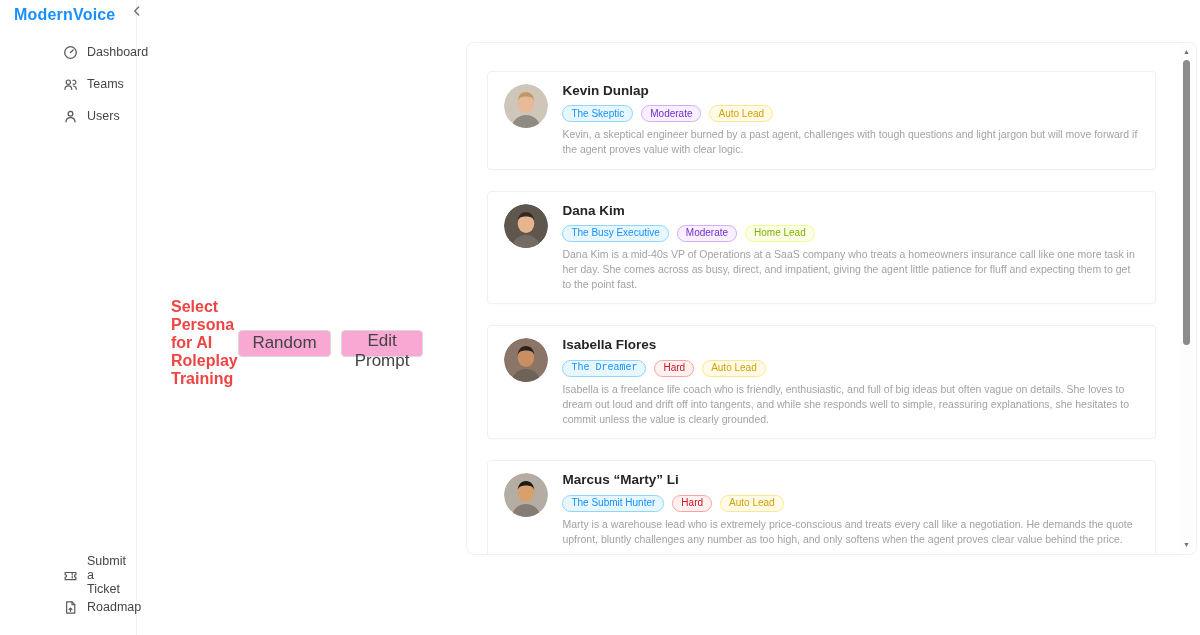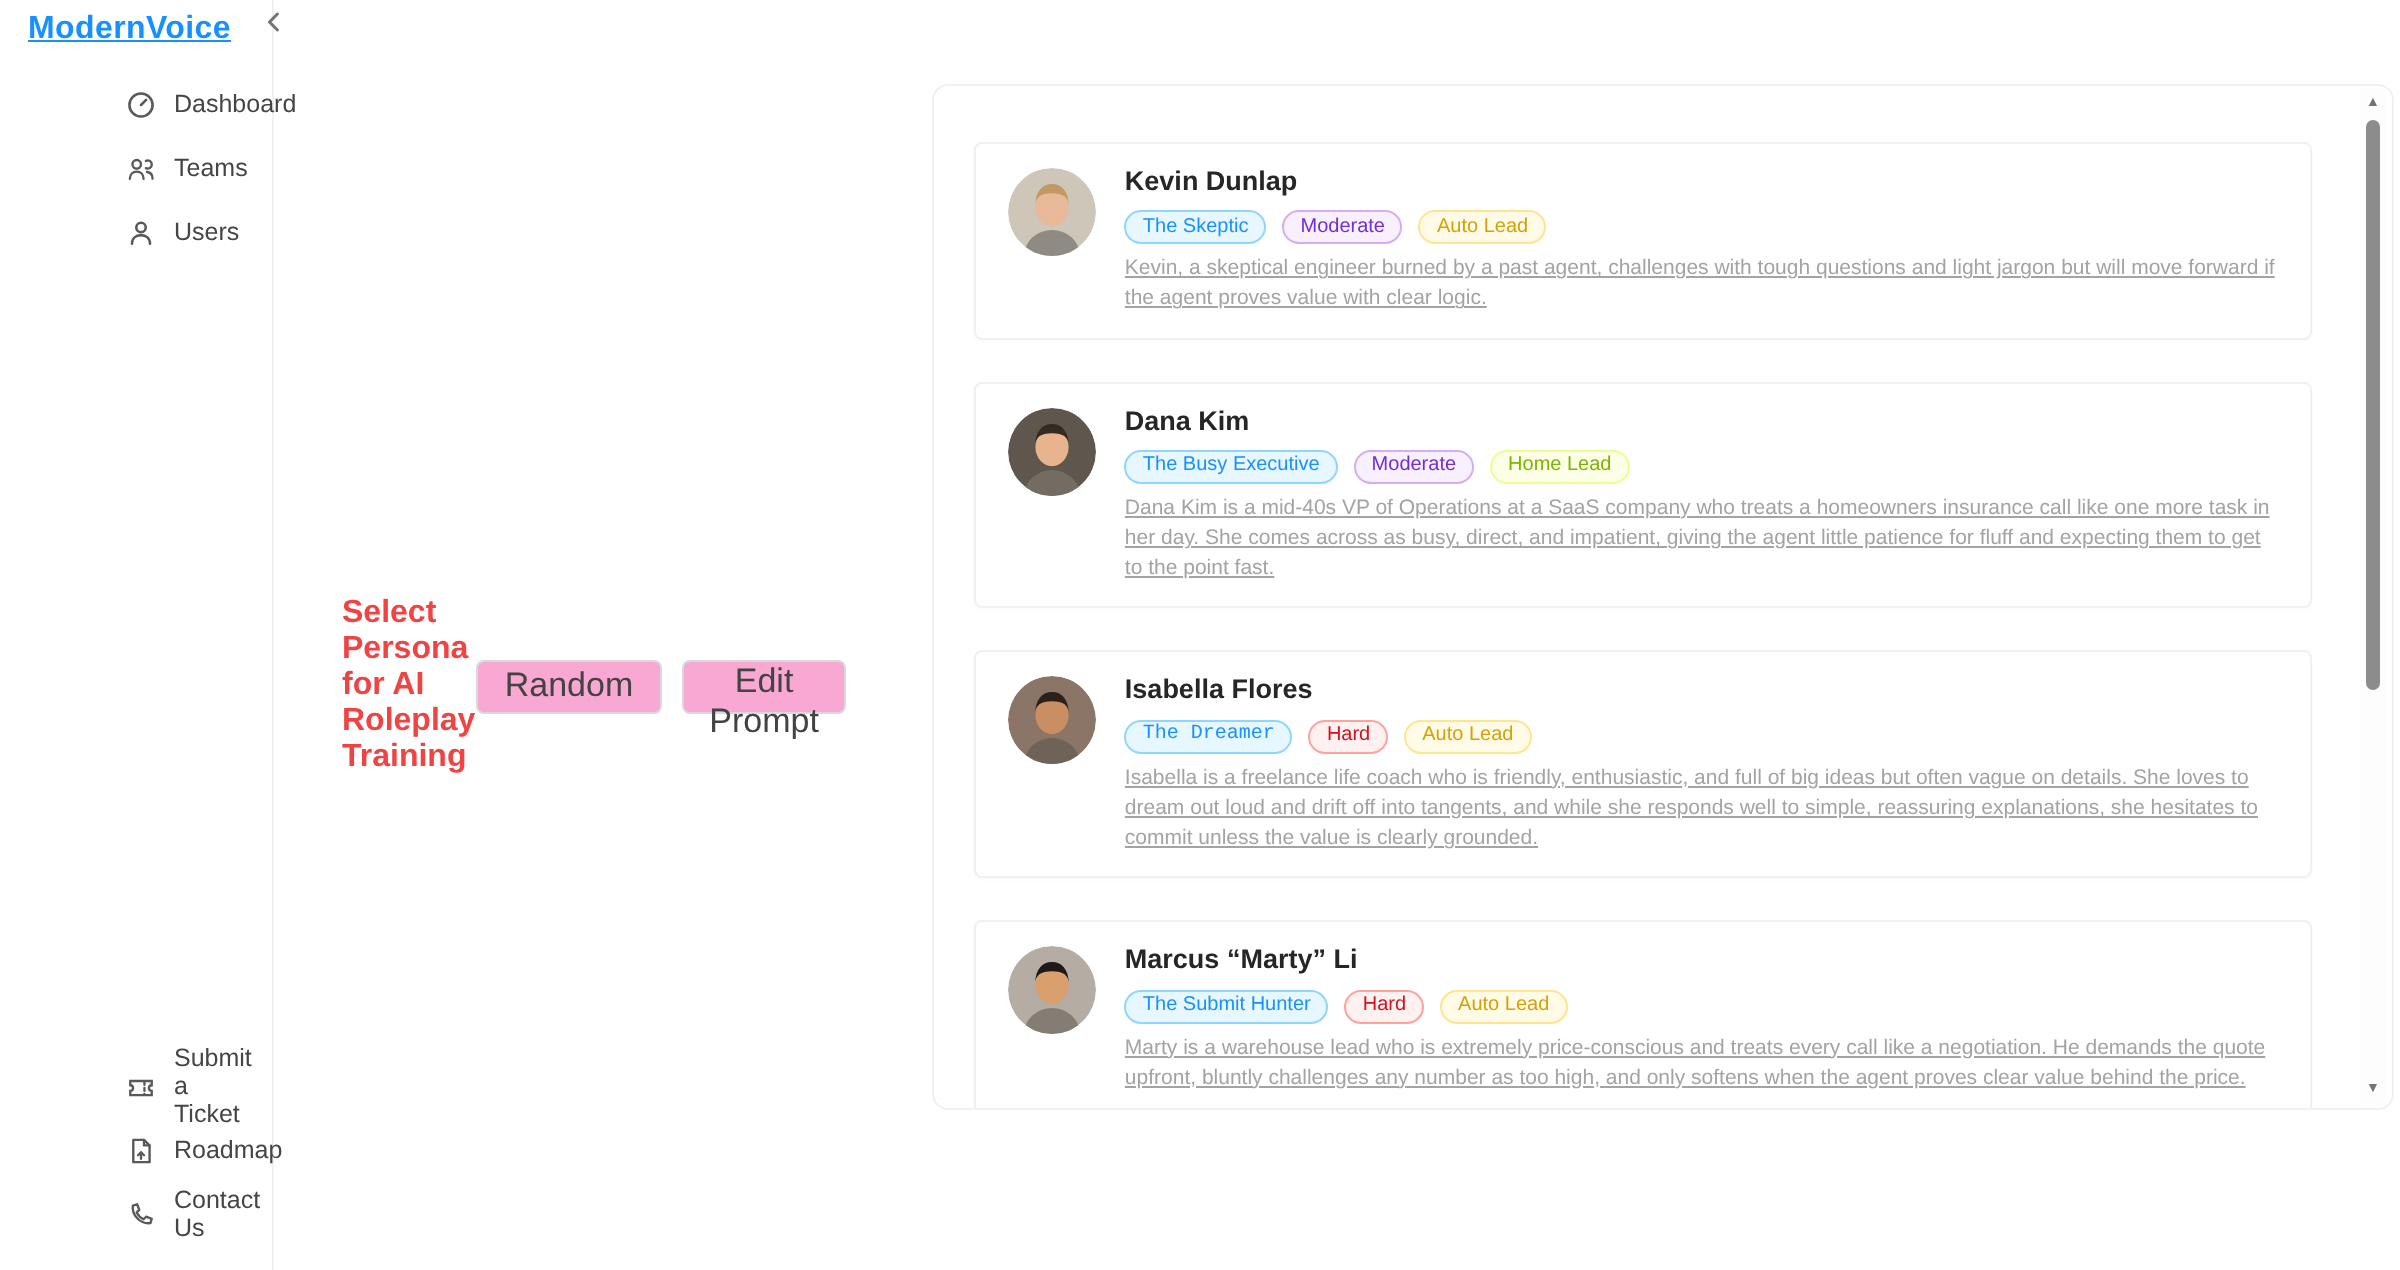--- a/index.html
+++ b/index.html
@@ -4,21 +4,21 @@
 <style>
   * { box-sizing: border-box; margin: 0; padding: 0; }
   html,body { width:1200px; height:635px; overflow:hidden; background:#fff;
     font-family:"Liberation Sans", sans-serif; }
   .app { position:relative; display:flex; width:1200px; height:635px; }
 
   
   .sidebar { width:137px; min-width:137px; height:100%; border-right:1px solid #f0f0f0;
     display:flex; flex-direction:column; background:#fff; }
   .logo { height:36px; line-height:30px; padding-left:14px; color:#1890ff;
-    font-size:16px; font-weight:700; letter-spacing:.2px;text-decoration:underline; }
+    font-size:16px; font-weight:700; letter-spacing:.2px; }
   .menu { display:flex; flex-direction:column; }
   .menu-item { display:flex; align-items:center; gap:9px; height:32px;
     padding:0 8px 0 15px; font-size:12.5px; color:#454545; cursor:pointer;margin-left:48px; }
   .menu-item .mi-icon { width:15px; height:15px; display:inline-flex; color:#595959; }
   .menu-item.selected { background:#e6f7ff; color:#1890ff; border-right:3px solid #1890ff; }
   .menu-item.selected .mi-icon { color:#1890ff; }
   .menu.footer { margin-top:auto; margin-bottom:12px; }
 
   
   .collapse-btn { position:absolute; left:128px; top:3px; width:18px; height:18px;
@@ -47,21 +47,21 @@
     border:1px solid #f0f0f0; border-radius:4px; padding:10px 16px 11px;
     box-shadow:0 1px 2px rgba(0,0,0,.02); cursor:pointer; }
   .avatar { width:44px; height:44px; border-radius:50%; overflow:hidden; flex-shrink:0;
     margin-top:2px; }
   .card-body { flex:1; min-width:0; }
   .persona-name { font-size:13.5px; font-weight:700; color:#262626; line-height:1.2;
     margin:1px 0 6px; }
   .tag-row { display:flex; gap:8px; margin-bottom:5px; }
   .tag { font-size:10px; line-height:1; padding:2.5px 8px; border-radius:999px;
     border:1px solid; white-space:nowrap; }
-  .persona-desc { font-size:10.5px; color:#a3a3a3; line-height:1.45;text-decoration:underline; }
+  .persona-desc { font-size:10.5px; color:#a3a3a3; line-height:1.45; }
 
   
   .scrollbar { position:absolute; top:1px; right:3px; bottom:1px; width:13px; background:#fdfdfd; }
   .sb-arrow { position:absolute; left:0; width:13px; height:12px; font-size:7px;
     color:#737373; text-align:center; line-height:12px; cursor:pointer; }
   .sb-arrow.up { top:2px; } .sb-arrow.down { bottom:2px; }
   .sb-thumb { position:absolute; left:3px; top:16px; width:7px; height:285px;
     background:#8c8c8c; border-radius:4px; cursor:grab; }
 </style>
 </head>
@@ -116,28 +116,20 @@
           <span class="mi-icon">
             <svg width="15" height="15" viewBox="0 0 14 14" fill="none" stroke="currentColor" stroke-width="1.1" stroke-linecap="round" stroke-linejoin="round">
               <path d="M3.4,1.8 h5 L11,4.4 V12.2 H3.4 Z"></path>
               <polyline points="8.4,1.8 8.4,4.4 11,4.4"></polyline>
               <polyline points="5.6,9 7,7.6 8.4,9"></polyline>
               <line x1="7" y1="7.8" x2="7" y2="10.6"></line>
             </svg>
           </span>
           <span class="mi-label">Roadmap</span>
         </div>
-        <div class="menu-item">
-          <span class="mi-icon">
-            <svg width="15" height="15" viewBox="0 0 14 14" fill="none" stroke="currentColor" stroke-width="1.1" stroke-linecap="round" stroke-linejoin="round">
-              <path d="M3.2,2.6 l2,-0.6 1,2.6 -1.2,1.2 a7,7 0 0 0 3.2,3.2 l1.2,-1.2 2.6,1 -0.6,2 c-4.6,0.6 -8.8,-3.6 -8.2,-8.2 Z"></path>
-            </svg>
-          </span>
-          <span class="mi-label">Contact Us</span>
-        </div>
       </nav>
   </aside>
 
   <button class="collapse-btn">
     <span>
       <svg width="16" height="16" viewBox="0 0 14 14" fill="none" stroke="currentColor" stroke-width="1.3" stroke-linecap="round" stroke-linejoin="round">
           <polyline points="8.5,3.5 5,7 8.5,10.5"></polyline>
         </svg>
     </span>
   </button>

